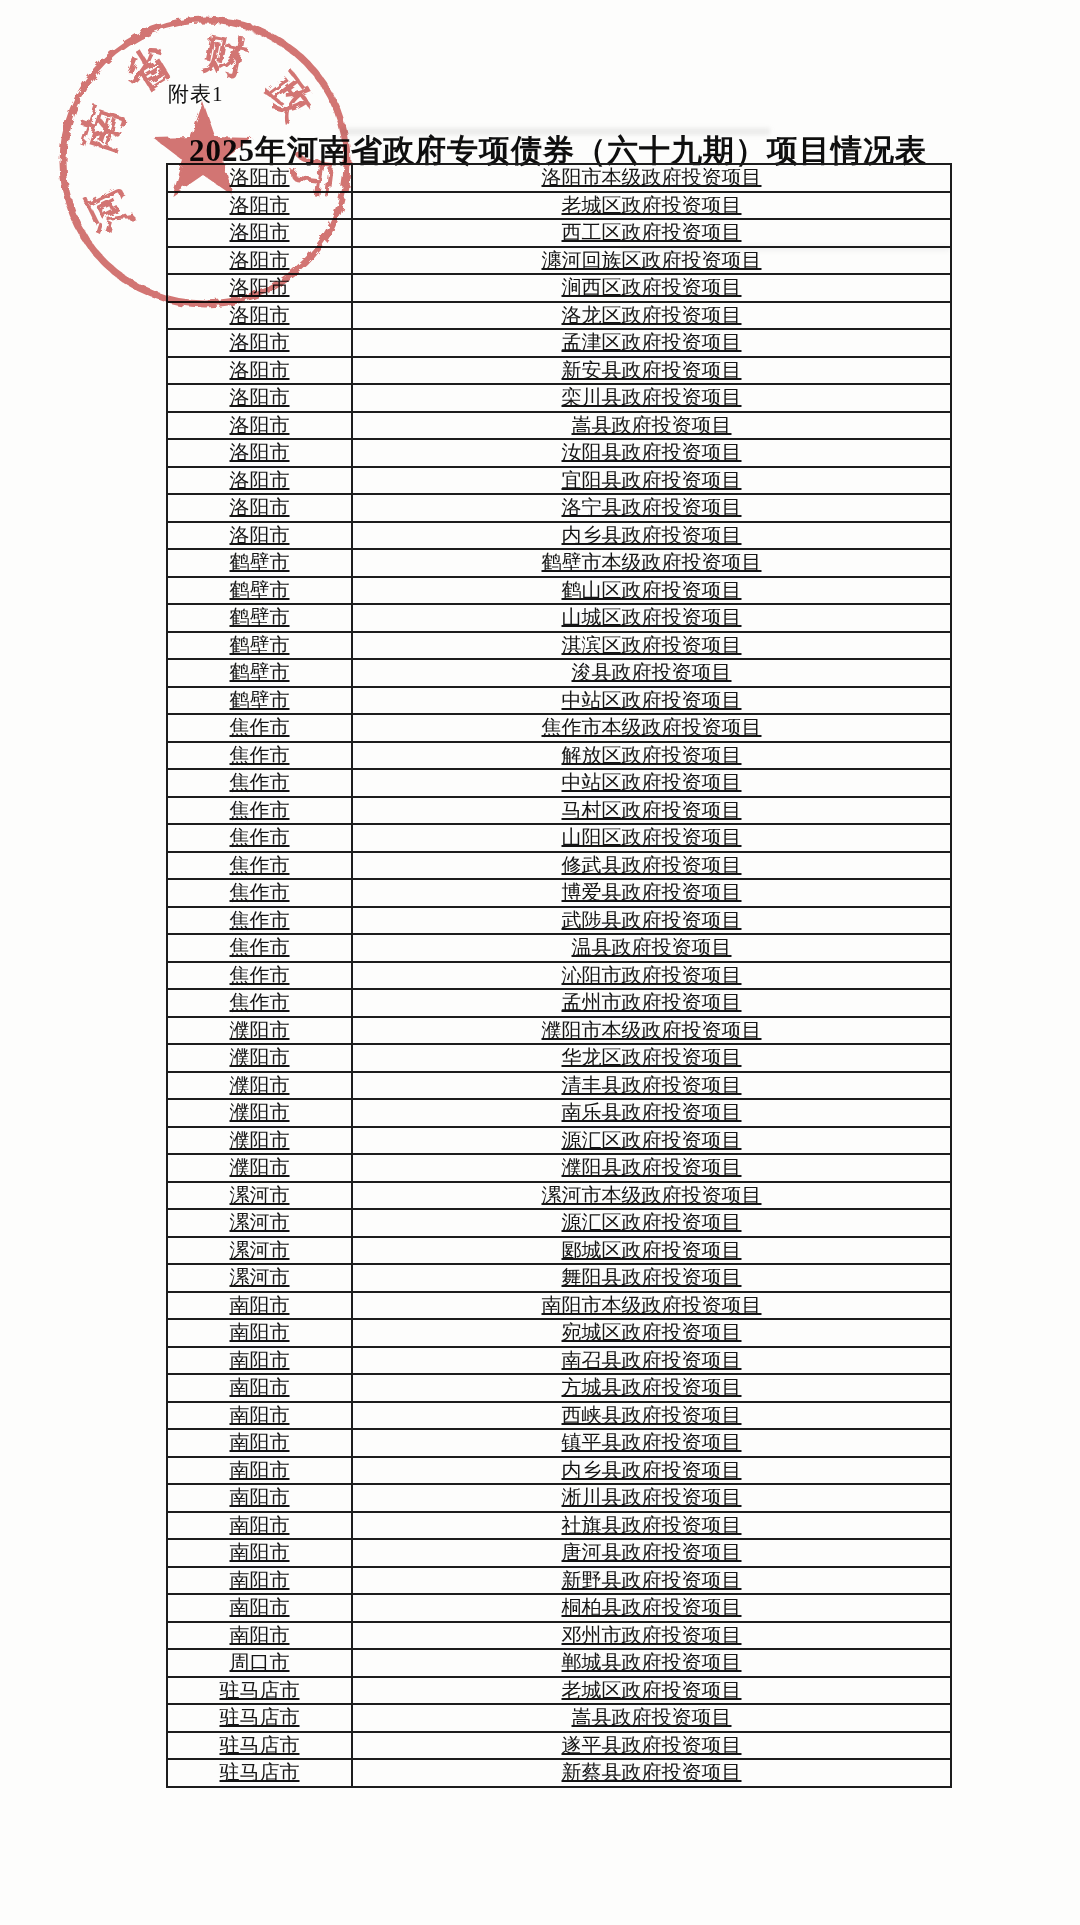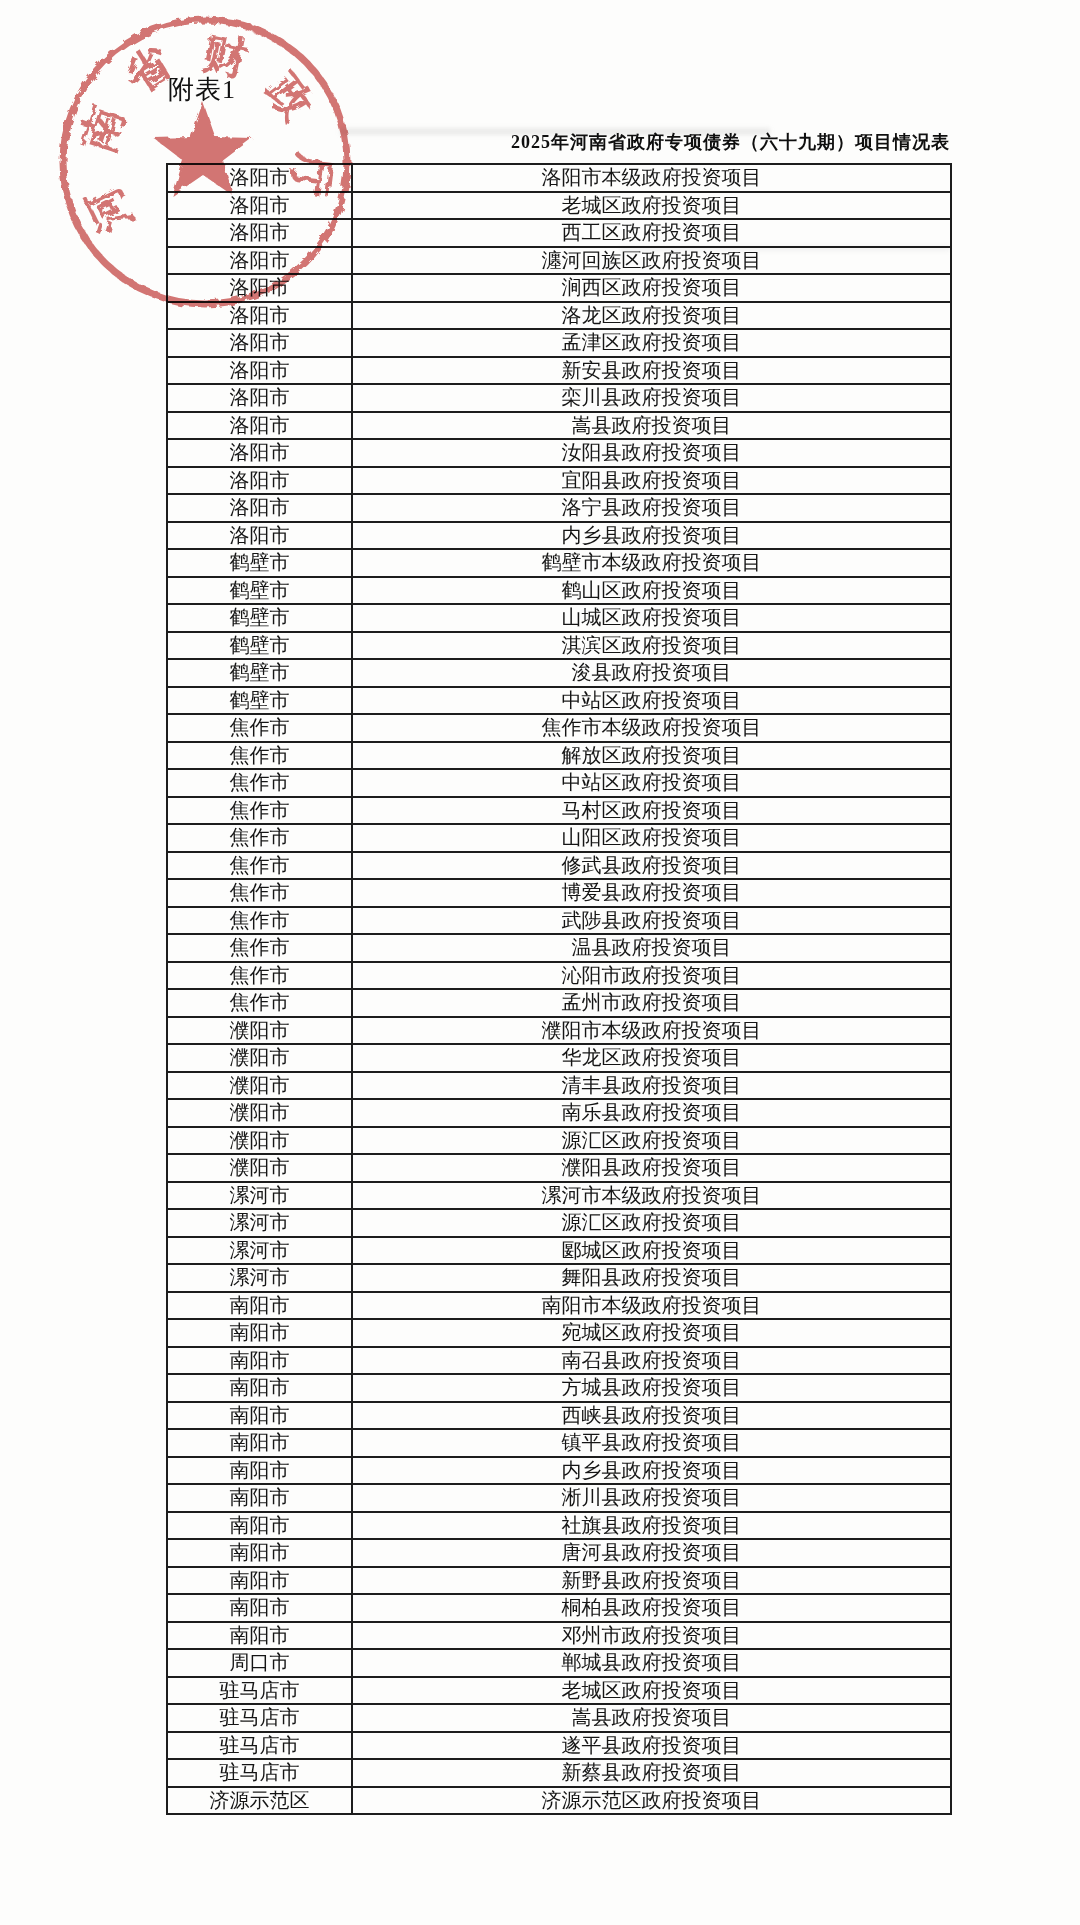--- a/index.html
+++ b/index.html
@@ -8,45 +8,46 @@
     background: #fdfdfc;
     font-family: "Liberation Serif", "DejaVu Serif", serif;
     color: #141414;
     position: relative;
     overflow: hidden;
   }
   .page { position: absolute; inset: 0; }
 
   .attachment-label {
     position: absolute;
-    left: 168px; top: 72px;
-    font-size: 26px;
+    left: 168px; top: 80px;
+    font-size: 21px;
     letter-spacing: 1px;
     color: #111;
     font-family: Liberation Serif, serif;
   }
 
   .doc-title {
     position: absolute;
     left: 166px; top: 130px;
     width: 784px;
-    text-align: right;
-    font-size: 18px;
+    text-align: center;
+    font-size: 31px;
     font-weight: bold;
     letter-spacing: 1px;
     color: #0f0f0f;
     white-space: nowrap;
   }
 
   table.projects {
     position: absolute;
     left: 166px; top: 163px;
     width: 784px;
     border-collapse: collapse;
     table-layout: fixed;
+    text-decoration: underline;
   }
   table.projects col.c-city { width: 185px; }
   table.projects col.c-project { width: 599px; }
   table.projects td {
     border: 2px solid #1d1d1d;
     height: 25.5px;
     padding: 0;
     text-align: center;
     vertical-align: middle;
     font-size: 20px;
@@ -384,24 +385,20 @@
     <tr>
       <td>驻马店市</td>
       <td>遂平县政府投资项目</td>
     </tr>
 
     <tr>
       <td>驻马店市</td>
       <td>新蔡县政府投资项目</td>
     </tr>
 
-    <tr>
-      <td>济源示范区</td>
-      <td>济源示范区政府投资项目</td>
-    </tr>
   </tbody>
   </table>
 
   <div class="seal">
     <svg viewBox="0 0 310 316" xmlns="http://www.w3.org/2000/svg">
       <defs>
         <filter id="stamp-rough" x="-10%" y="-10%" width="120%" height="120%">
           <feTurbulence type="fractalNoise" baseFrequency="0.12" numOctaves="2" seed="7" result="n"></feTurbulence>
           <feDisplacementMap in="SourceGraphic" in2="n" scale="7"></feDisplacementMap>
         </filter>

